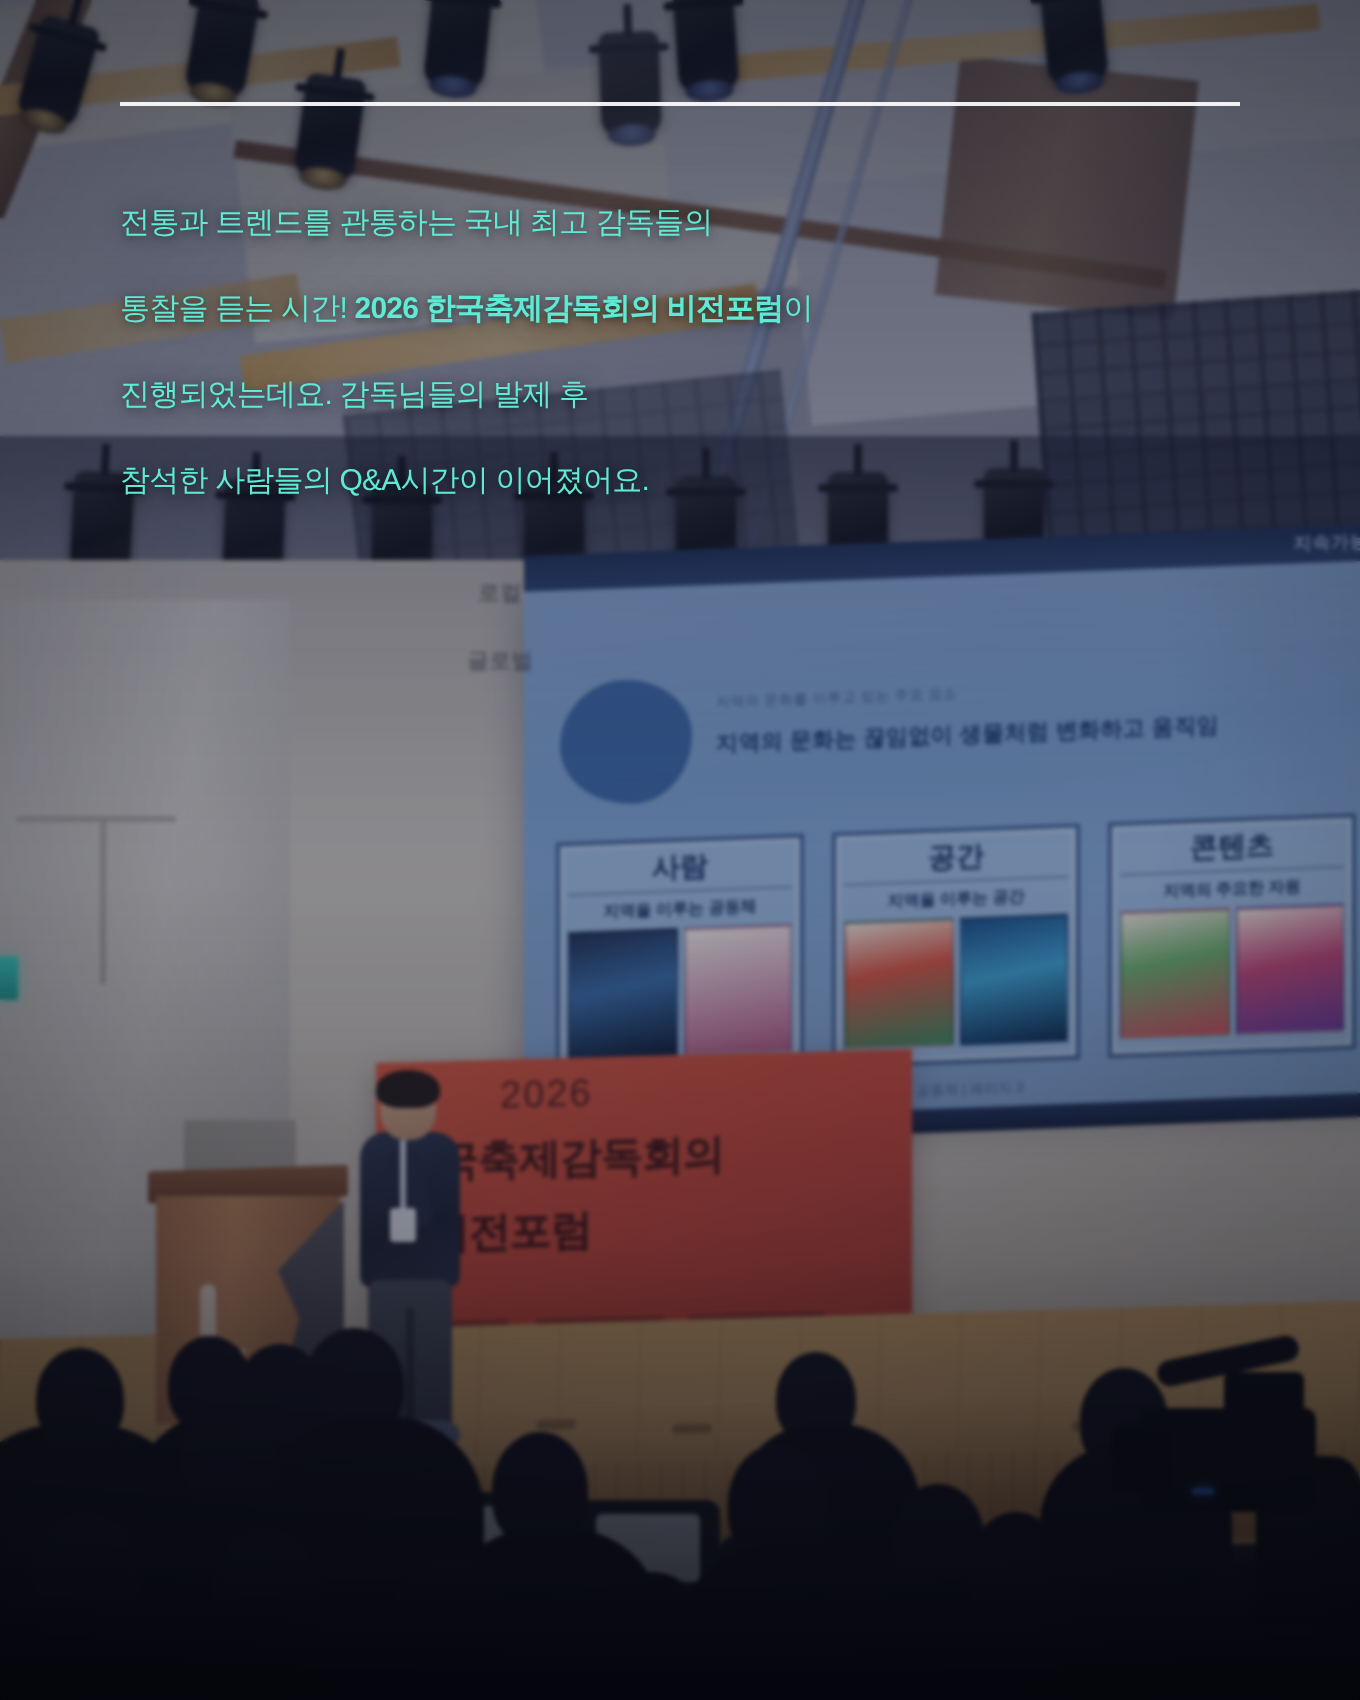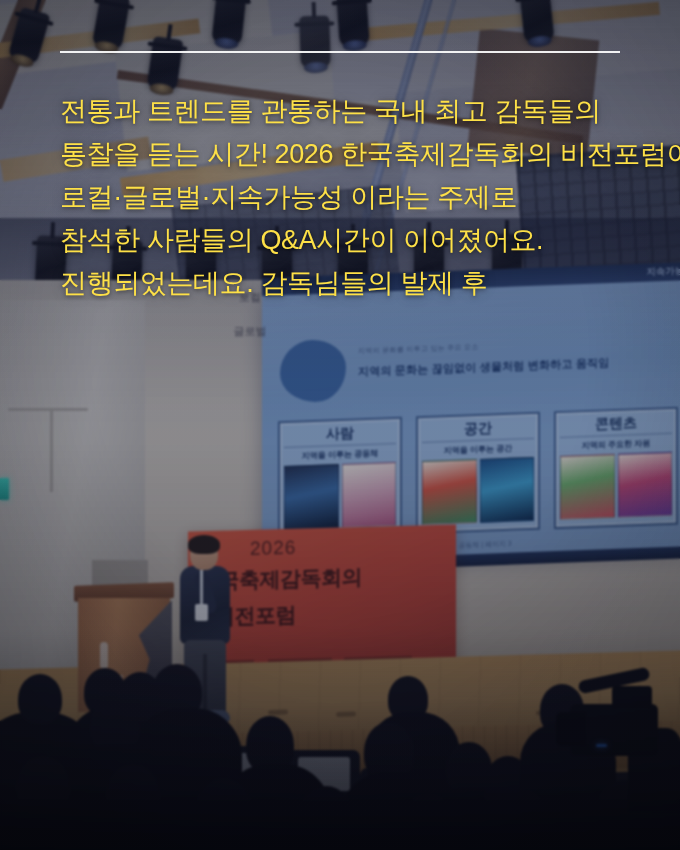--- a/index.html
+++ b/index.html
@@ -559,28 +559,28 @@
     left: 60px; top: 51px;
     width: 560px; height: 2px;
     background: rgba(255,255,255,.92);
   }
   .copy {
     position: absolute;
     left: 60px; top: 90px;
     width: 610px;
   }
   .line {
-    font-size: 27px;
+    font-size: 15px;
     line-height: 43px;
-    color: #fde047;
+    color: #5eead4;
     letter-spacing: -.4px;
     white-space: nowrap;
     text-shadow: 0 1px 4px rgba(0,0,0,.55), 0 0 14px rgba(0,0,0,.30);
   }
-  .line b { font-weight: normal; }
+  .line b { font-weight: bold; }
 </style>
 </head>
 <body>
 
 <div id="stage">
 
   <div class="photo">
 
     <div class="ceiling">
       <div class="ceil-panel" style="left:-20px;top:-10px;width:290px;height:70px;transform:rotate(-7deg);background:#dedbd4;"></div>
@@ -812,18 +812,17 @@
     <div class="blurlayer"></div>
     <div class="tint-dark-top"></div>
     <div class="tint-cool"></div>
     <div class="vignette"></div>
   </div>
 
   <div class="divider"></div>
   <div class="copy" id="copy-block">
       <div class="line"><span>전통과 트렌드를 관통하는 국내 최고 감독들의</span></div>
       <div class="line"><span>통찰을 듣는 시간! </span><b>2026 한국축제감독회의 비전포럼</b><span>이</span></div>
-      <div class="line"><b>로컬·글로벌·지속가능성</b><span> 이라는 주제로</span></div>
+      <div class="line"><span>진행되었는데요. 감독님들의 발제 후</span></div>
       <div class="line"><span>참석한 사람들의 Q&amp;A시간이 이어졌어요.</span></div>
-      <div class="line"><span>진행되었는데요. 감독님들의 발제 후</span></div>
     </div>
 
 </div>
 
 </body></html>

